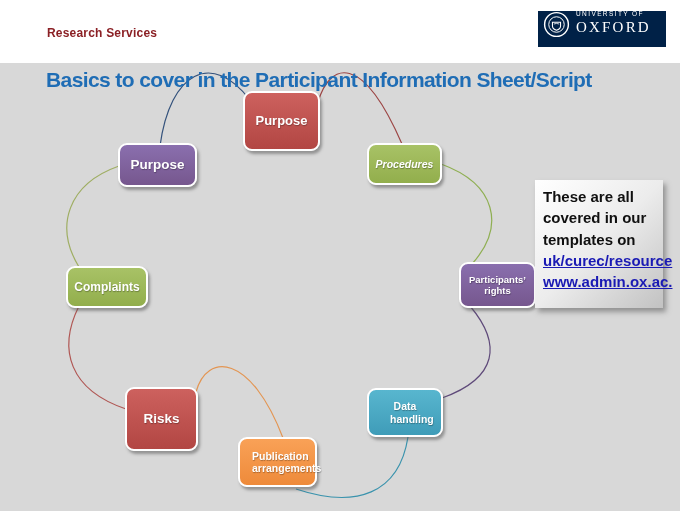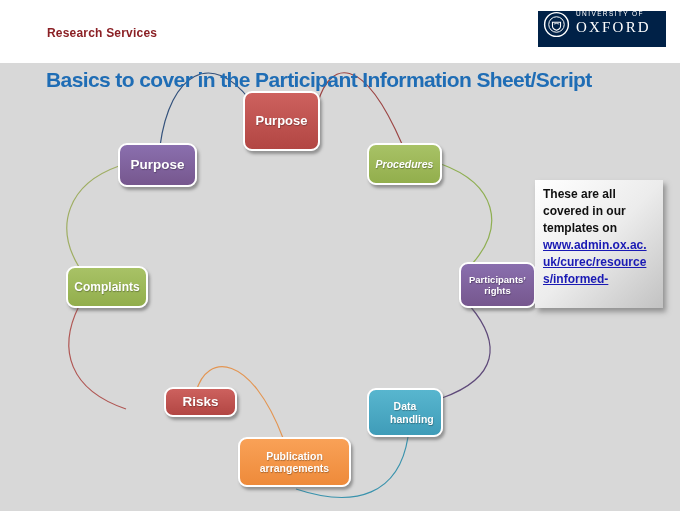--- a/index.html
+++ b/index.html
@@ -45,31 +45,31 @@
   .c-green  { background:linear-gradient(180deg,#a8c266 0%,#92ae4c 100%); }
   .c-purple { background:linear-gradient(180deg,#8a6fae 0%,#76578e 100%); }
   .c-teal   { background:linear-gradient(180deg,#58b6cf 0%,#3f9cb8 100%); }
   .c-orange { background:linear-gradient(180deg,#f9a157 0%,#ee8a3a 100%); }
 
   #node-purpose                  { left:243px; top:91px;  width:77px; height:60px; font-size:13px; }
   #node-contacts                 { left:118px; top:143px; width:79px; height:44px; font-size:13.5px; }
   #node-procedures               { left:367px; top:143px; width:75px; height:42px; font-size:10.5px;font-style:italic; }
   #node-participants-rights      { left:419px; top:262px; width:77px; height:46px; font-size:9.5px; padding:2px 7px;margin-left:40px; }
   #node-complaints               { left:66px;  top:266px; width:82px; height:42px; font-size:12px; }
-  #node-risks                    { left:125px; top:387px; width:73px; height:30px; font-size:13.5px;margin-left:39px; }
+  #node-risks                    { left:125px; top:387px; width:73px; height:64px; font-size:13.5px; }
   #node-data-handling            { left:367px; top:388px; width:76px; height:49px; font-size:10.5px; padding:2px 21px; }
-  #node-publication-arrangements { left:238px; top:437px; width:113px; height:50px; font-size:10.5px; padding:2px 12px; }
+  #node-publication-arrangements { left:238px; top:437px; width:79px; height:50px; font-size:10.5px; padding:2px 12px; }
 
   
   .note-box {
     position:absolute; left:535px; top:180px; width:128px; height:128px; z-index:2;
     box-sizing:border-box; padding:6px 8px;
     background:linear-gradient(135deg,#ffffff 0%,#ececec 50%,#c2c2c2 100%);
     box-shadow:3px 4px 5px rgba(90,90,90,0.55);
-    font-size:12px; font-weight:bold; color:#101010; line-height:1.42;
+    font-size:15px; font-weight:bold; color:#101010; line-height:1.42;
   }
   .note-link { color:#1a1ab4; text-decoration:underline; cursor:pointer; }
   .note-link span { display:block; }
 </style>
 </head>
 <body>
 
 <div class="slide">
   <div class="body-bg"></div>
 
@@ -121,18 +121,17 @@
   <div class="node c-green" id="node-complaints">
       <span>Complaints</span>
     </div>
   <div class="node c-purple" id="node-contacts">
       <span>Purpose</span>
     </div>
 
   <div class="note-box">
     <div>These are all covered in our templates on</div>
     <a class="note-link">
+      <span>uk/curec/resource</span>
       <span>www.admin.ox.ac.</span>
-      <span>uk/curec/resource</span>
-      <span>s/informed-</span>
     </a>
   </div>
 </div>
 
 </body></html>

